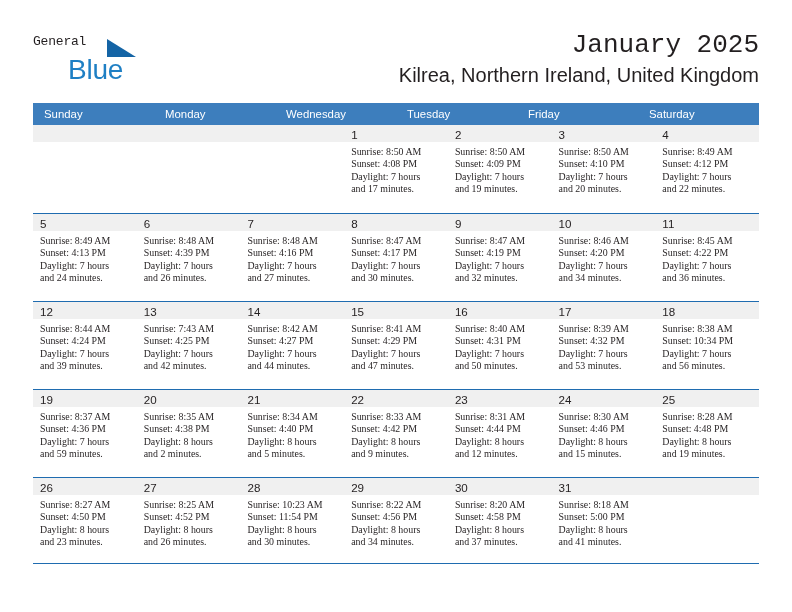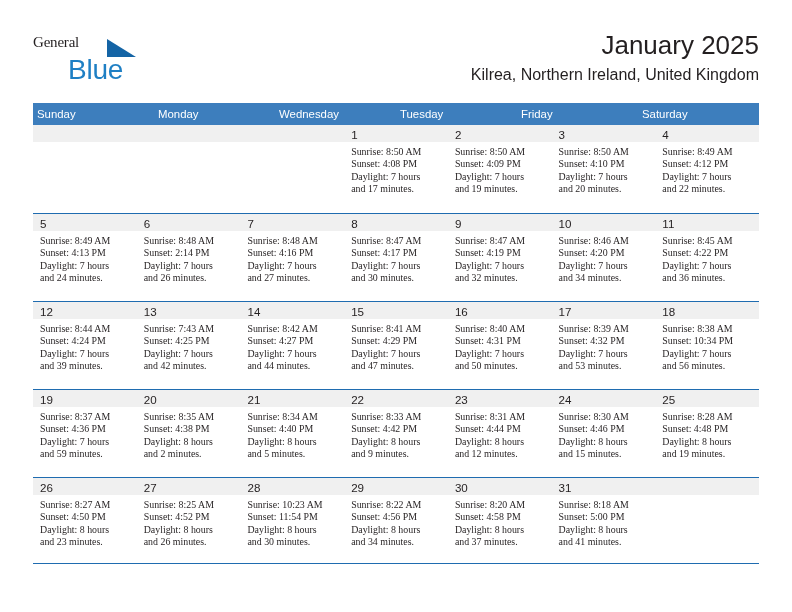--- a/index.html
+++ b/index.html
@@ -33,24 +33,24 @@
     position: absolute;
     left: 0;
     top: 6px;
     width: 130px;
     height: 54px;
   }
   .brand-general {
     position: absolute;
     left: 0;
     top: 0;
-    font-size: 15px;
+    font-size: 13px;
     letter-spacing: -0.2px;
     color: #231f20;
-    font-family: Liberation Serif, serif;
+    font-family: Liberation Mono, monospace;
   }
   .brand-blue {
     position: absolute;
     left: 35px;
     top: 20px;
     font-size: 28px;
     letter-spacing: -0.2px;
     color: #1e7fc4;
     font-family: "Liberation Sans", sans-serif;
   }
@@ -67,23 +67,24 @@
     position: absolute;
     right: 0;
     top: 0;
     text-align: right;
   }
   .cal-title {
     font-size: 26px;
     color: #231f20;
     line-height: 34px;
     white-space: nowrap;
+    font-family: Liberation Mono, monospace;
   }
   .cal-subtitle {
-    font-size: 16px;
+    font-size: 20px;
     color: #231f20;
     line-height: 22px;
     margin-top: 2px;
     white-space: nowrap;
   }
 
   
   .calendar {
     position: absolute;
     left: 33px;
@@ -93,21 +94,21 @@
   .dow-row {
     display: flex;
     background: #3d7ebd;
     height: 22px;
   }
   .dow {
     flex: 1 1 0;
     color: #ffffff;
     font-size: 11.4px;
     line-height: 22px;
-    padding-left: 4px;
+    padding-left: 11px;
     box-sizing: border-box;
     white-space: nowrap;
   }
 
   .week {
     display: flex;
     border-top: 1.6px solid #1f6cb0;
     height: 88px;
     box-sizing: border-box;
   }
@@ -243,21 +244,21 @@
               <div>Sunrise: 8:49 AM</div>
               <div>Sunset: 4:13 PM</div>
               <div>Daylight: 7 hours</div>
               <div>and 24 minutes.</div>
             </div>
           </div>
           <div class="cell">
             <div class="daynum-strip"><span class="daynum">6</span></div>
             <div class="cell-body">
               <div>Sunrise: 8:48 AM</div>
-              <div>Sunset: 2:14 PM</div>
+              <div>Sunset: 4:39 PM</div>
               <div>Daylight: 7 hours</div>
               <div>and 26 minutes.</div>
             </div>
           </div>
           <div class="cell">
             <div class="daynum-strip"><span class="daynum">7</span></div>
             <div class="cell-body">
               <div>Sunrise: 8:48 AM</div>
               <div>Sunset: 4:16 PM</div>
               <div>Daylight: 7 hours</div>

